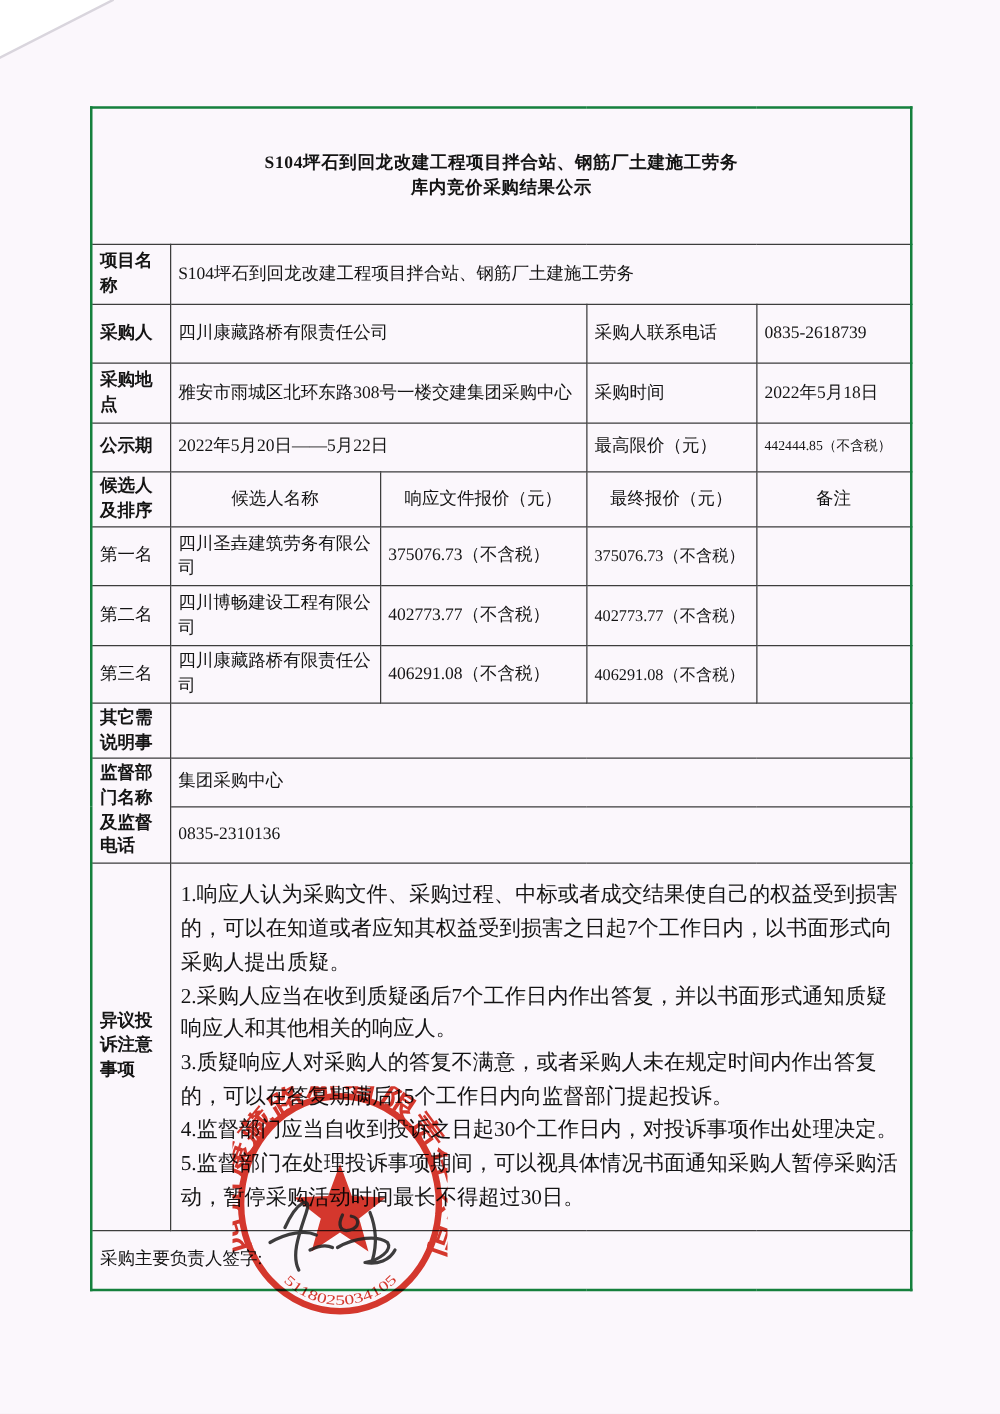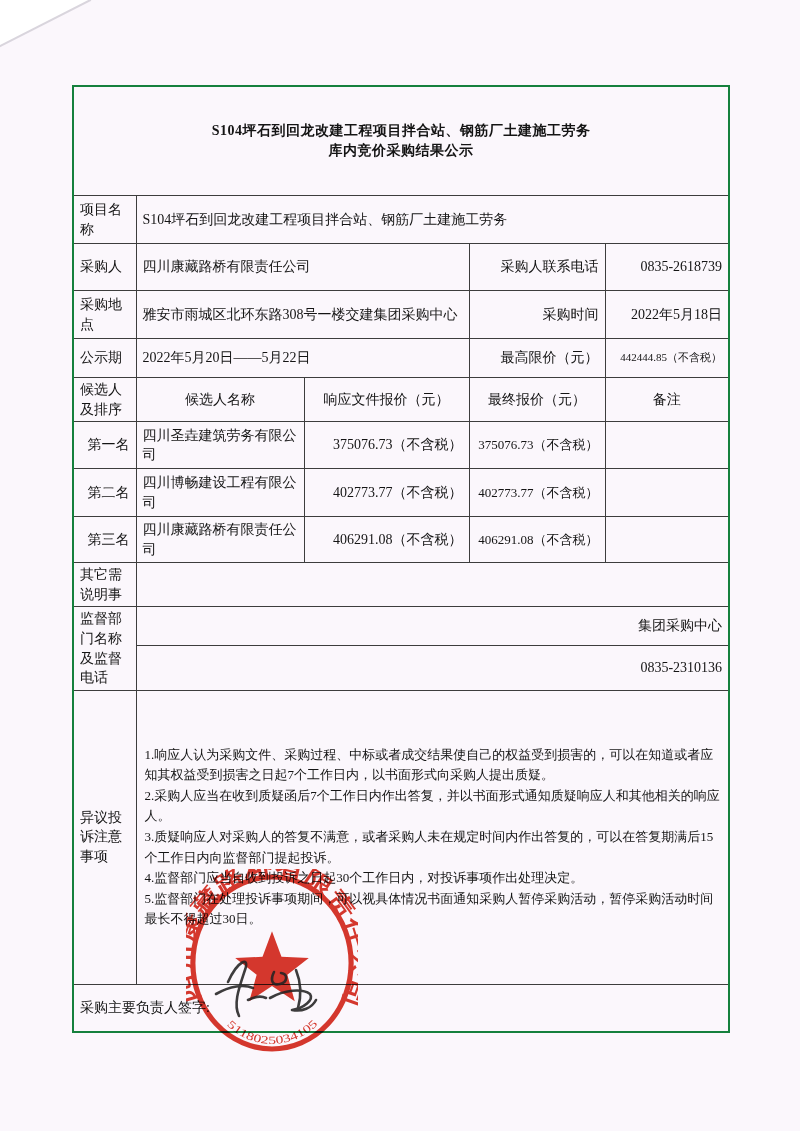--- a/index.html
+++ b/index.html
@@ -24,37 +24,37 @@
     border-collapse:collapse; table-layout:fixed;
     border:2px solid #15803d;
     background:transparent;
   }
   table.doc td {
     border:1px solid #3d3d3d;
     padding:2px 6px;
     font-size:14px; line-height:1.4;
     word-break:break-all;
   }
-  td.lab { font-size:15px; padding:2px 3px 2px 6px; line-height:1.45; }
-  td.ctr { text-align:right; }
+  td.lab { font-size:15px; padding:2px 3px 2px 6px; line-height:1.45;font-weight:bold; }
+  td.ctr { text-align:left; }
   td.title-cell {
     height:104px; text-align:center; vertical-align:middle;
     font-weight:bold; font-size:20px; line-height:1.8; letter-spacing:0.5px;
   }
   .h47  td{ height:43px; }
   .h46  td{ height:42px; }
   .h38  td{ height:34px; }
   .h43  td{ height:39px; }
   .h45  td{ height:41px; }
   .h36  td{ height:32px; }
   .h42  td{ height:38px; }
   .h293 td{ height:289px; }
   .hsig td{ height:42px; }
   td.hdr { text-align:center; font-size:14.5px; }
-  .objection-text { font-size:13px; line-height:1.58; padding:2px 2px; }
+  .objection-text { font-size:17px; line-height:1.58; padding:2px 2px; }
   .objection-text div { margin:0; }
   .sig-row-cell { font-size:15px; }
   
   .stamp {
     position:absolute; left:186px; top:869px; width:172px; height:188px;
     mix-blend-mode:multiply; opacity:0.92; z-index:30; pointer-events:none;
   }
   .signature-svg {
     position:absolute; left:208px; top:948px; width:128px; height:84px;
     z-index:40; opacity:0.88; pointer-events:none;

